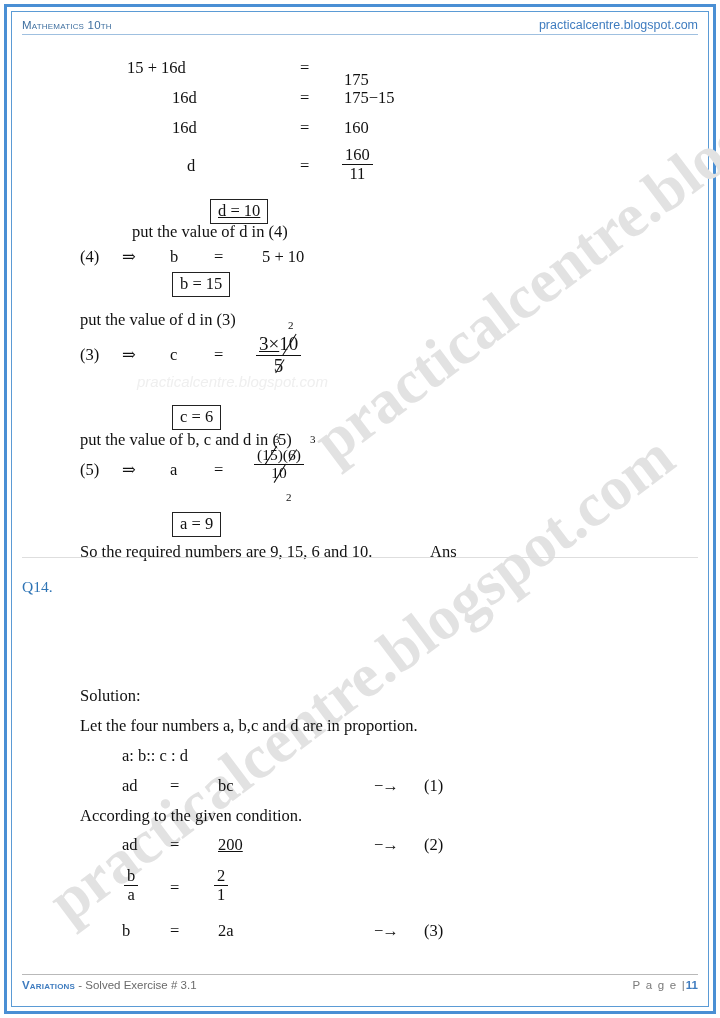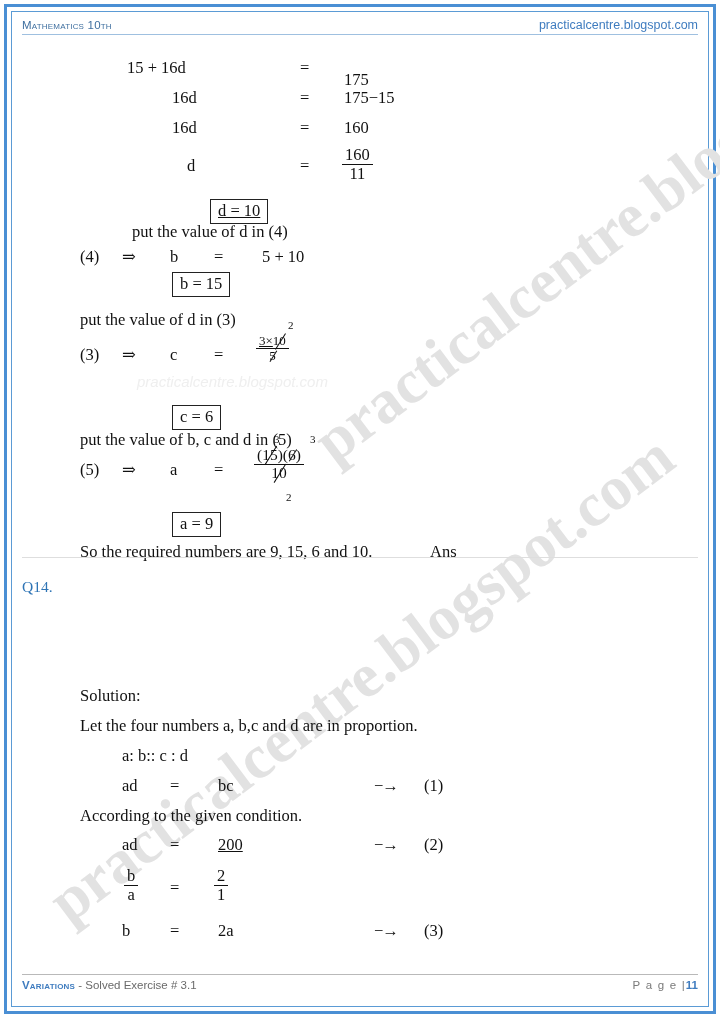--- a/index.html
+++ b/index.html
@@ -266,21 +266,21 @@
     <span class="boxed" style="left:160px; top:230px;">b = 15</span>
 
     <span class="txt line" style="left:68px; top:258px;margin-top:12px;">put the value of d in (3)</span>
 
     <div class="txt">
       <span class="line c-lbl" style="left:68px;  top:305px;">(3)</span>
       <span class="line c-op" style="left:110px; top:305px;">⇒</span>
       <span class="line c-var" style="left:158px; top:305px;">c</span>
       <span class="line c-eq" style="left:202px; top:305px;">=</span>
 
-      <span class="frac" style="left:244px; top:292px; font-size:13px;text-decoration:underline;">
+      <span class="frac" style="left:244px; top:292px; font-size:19px;text-decoration:underline;">
         <span class="num"><span>3×</span><span class="cancel">10</span></span>
         <span class="den"><span class="cancel">5</span></span>
       </span>
       <span class="sup-small" style="left:276px; top:278px;">2</span>
     </div>
 
     <span class="boxed" style="left:160px; top:363px;">c = 6</span>
 
     <span class="txt line" style="left:68px; top:390px;">put the value of b, c and d in (5)</span>
 

